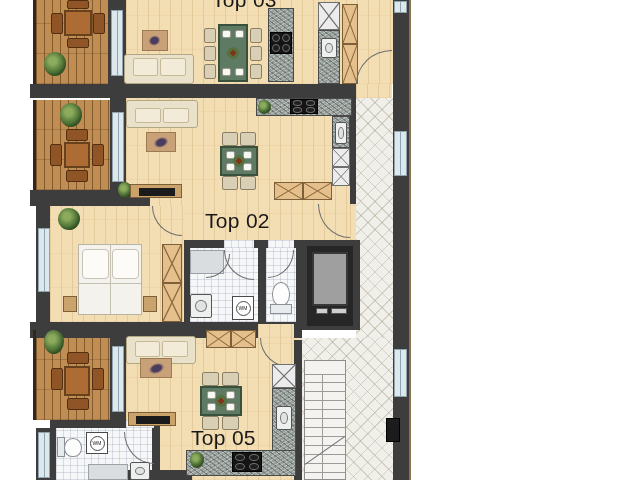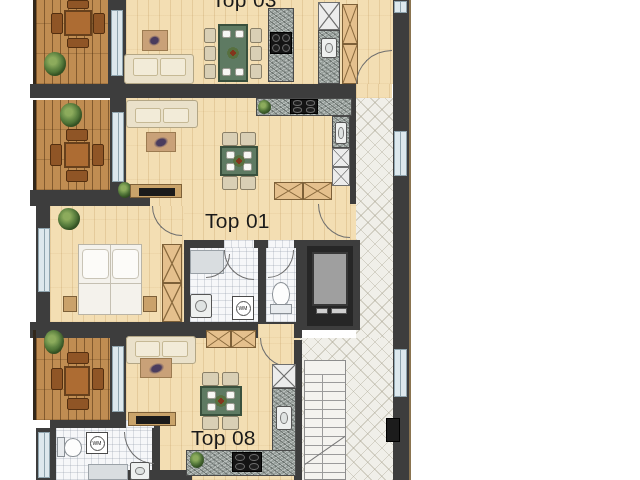--- a/index.html
+++ b/index.html
@@ -303,21 +303,21 @@
     <div class="a sink" style="left:190px;top:294px;width:22px;height:24px"></div>
     <div class="a wm" style="left:232px;top:296px;width:22px;height:24px">
       <div class="wm-circle">WM</div>
     </div>
     <div class="a arc arc-bl" style="left:224px;top:250px;width:30px;height:30px"></div>
 
     <div class="a arc arc-br" style="left:268px;top:250px;width:26px;height:28px"></div>
     <div class="a t-bowl" style="left:272px;top:282px;width:18px;height:24px"></div>
     <div class="a t-tank" style="left:270px;top:304px;width:22px;height:10px"></div>
 
-    <div class="a unit-label" style="left:205px;top:209px">Top 01</div>
+    <div class="a unit-label" style="left:205px;top:209px">Top 02</div>
   </div>
 
   
   <div style="display:contents">
     <div class="a plant" style="left:44px;top:330px;width:20px;height:24px"></div>
     <div class="a bchair" style="left:67px;top:352px;width:22px;height:12px"></div>
     <div class="a bchair" style="left:67px;top:398px;width:22px;height:12px"></div>
     <div class="a bchair" style="left:51px;top:368px;width:12px;height:22px"></div>
     <div class="a bchair" style="left:92px;top:368px;width:12px;height:22px"></div>
     <div class="a btable" style="left:64px;top:366px;width:26px;height:30px"></div>
@@ -376,16 +376,16 @@
 
     <div class="a t-tank" style="left:57px;top:437px;width:8px;height:20px"></div>
     <div class="a t-bowl" style="left:64px;top:438px;width:18px;height:19px"></div>
     <div class="a wm" style="left:86px;top:432px;width:22px;height:22px">
       <div class="wm-circle">WM</div>
     </div>
     <div class="a arc arc-bl" style="left:124px;top:432px;width:30px;height:32px"></div>
     <div class="a tray" style="left:88px;top:464px;width:40px;height:16px"></div>
     <div class="a sink" style="left:130px;top:462px;width:20px;height:18px"></div>
 
-    <div class="a unit-label" style="left:191px;top:426px">Top 08</div>
+    <div class="a unit-label" style="left:191px;top:426px">Top 05</div>
   </div>
 
 </div>
 
 </body></html>

